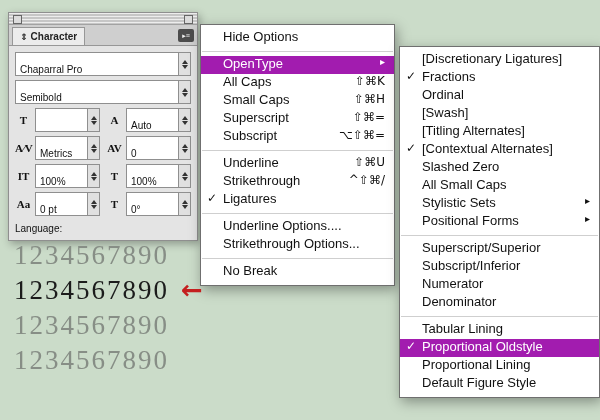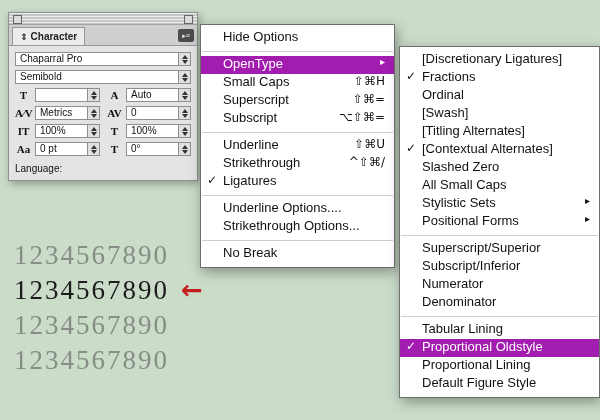--- a/index.html
+++ b/index.html
@@ -13,21 +13,21 @@
            position:relative;border-bottom:1px solid #a2a2a2}
   .p-close,.p-dot{position:absolute;top:2px;width:7px;height:7px;border:1px solid #666;background:#dcdcdc}
   .p-close{left:4px}.p-dot{right:4px}
   .p-tabs{display:flex;align-items:flex-end;height:20px;background:#cfcfcf;border-bottom:1px solid #979797;padding:0 3px}
   .p-tab{display:flex;align-items:center;gap:3px;background:#ececec;border:1px solid #979797;border-bottom:none;
          height:17px;padding:0 7px;font-size:10px;font-weight:bold;color:#222}
   .p-tab-ico{font-size:9px}
   .p-fly{margin-left:auto;width:16px;height:13px;background:#4c4c4c;color:#f2f2f2;font-size:7px;
          display:flex;align-items:center;justify-content:center;border-radius:2px;margin-bottom:3px;letter-spacing:0}
   .p-body{padding:6px;display:flex;flex-direction:column;gap:4px}
-  .combo{display:flex;align-items:flex-start;height:14px;background:#fff;border:1px solid #8f8f8f;box-sizing:border-box}
+  .combo{display:flex;align-items:flex-end;height:24px;background:#fff;border:1px solid #8f8f8f;box-sizing:border-box}
   .combo-val{padding:0 4px;flex:1;white-space:nowrap;overflow:hidden;font-size:10px;color:#111}
   .stepper{width:11px;align-self:stretch;border-left:1px solid #8f8f8f;background:#e0e0e0;
            display:flex;flex-direction:column;align-items:center;justify-content:center}
   .stepper::before{content:"";border:3px solid transparent;border-bottom:4px solid #333;margin-bottom:1px;width:0;height:0}
   .stepper::after{content:"";border:3px solid transparent;border-top:4px solid #333;width:0;height:0}
   .pgrid{display:grid;grid-template-columns:1fr 1fr;gap:4px 6px}
   .cell{display:flex;align-items:center;gap:3px}
   .cicon{width:17px;text-align:center;font-family:"Liberation Serif",serif;font-weight:bold;font-size:11px;color:#111}
   .cell .combo{flex:1}
   .langrow{display:flex;align-items:center;gap:16px;margin-top:3px}
@@ -149,20 +149,24 @@
   <div class="menu main-menu">
     <div class="mi">
       <span class="lbl">Hide Options</span>
     </div>
     <div class="sep"></div>
     <div class="mi hl">
       <span class="lbl">OpenType</span>
       <span class="arr">▸</span>
     </div>
     <div class="mi">
+      <span class="lbl">All Caps</span>
+      <span class="sc">⇧⌘K</span>
+    </div>
+    <div class="mi">
       <span class="lbl">Small Caps</span>
       <span class="sc">⇧⌘H</span>
     </div>
     <div class="mi">
       <span class="lbl">Superscript</span>
       <span class="sc">⇧⌘=</span>
     </div>
     <div class="mi">
       <span class="lbl">Subscript</span>
       <span class="sc">⌥⇧⌘=</span>

